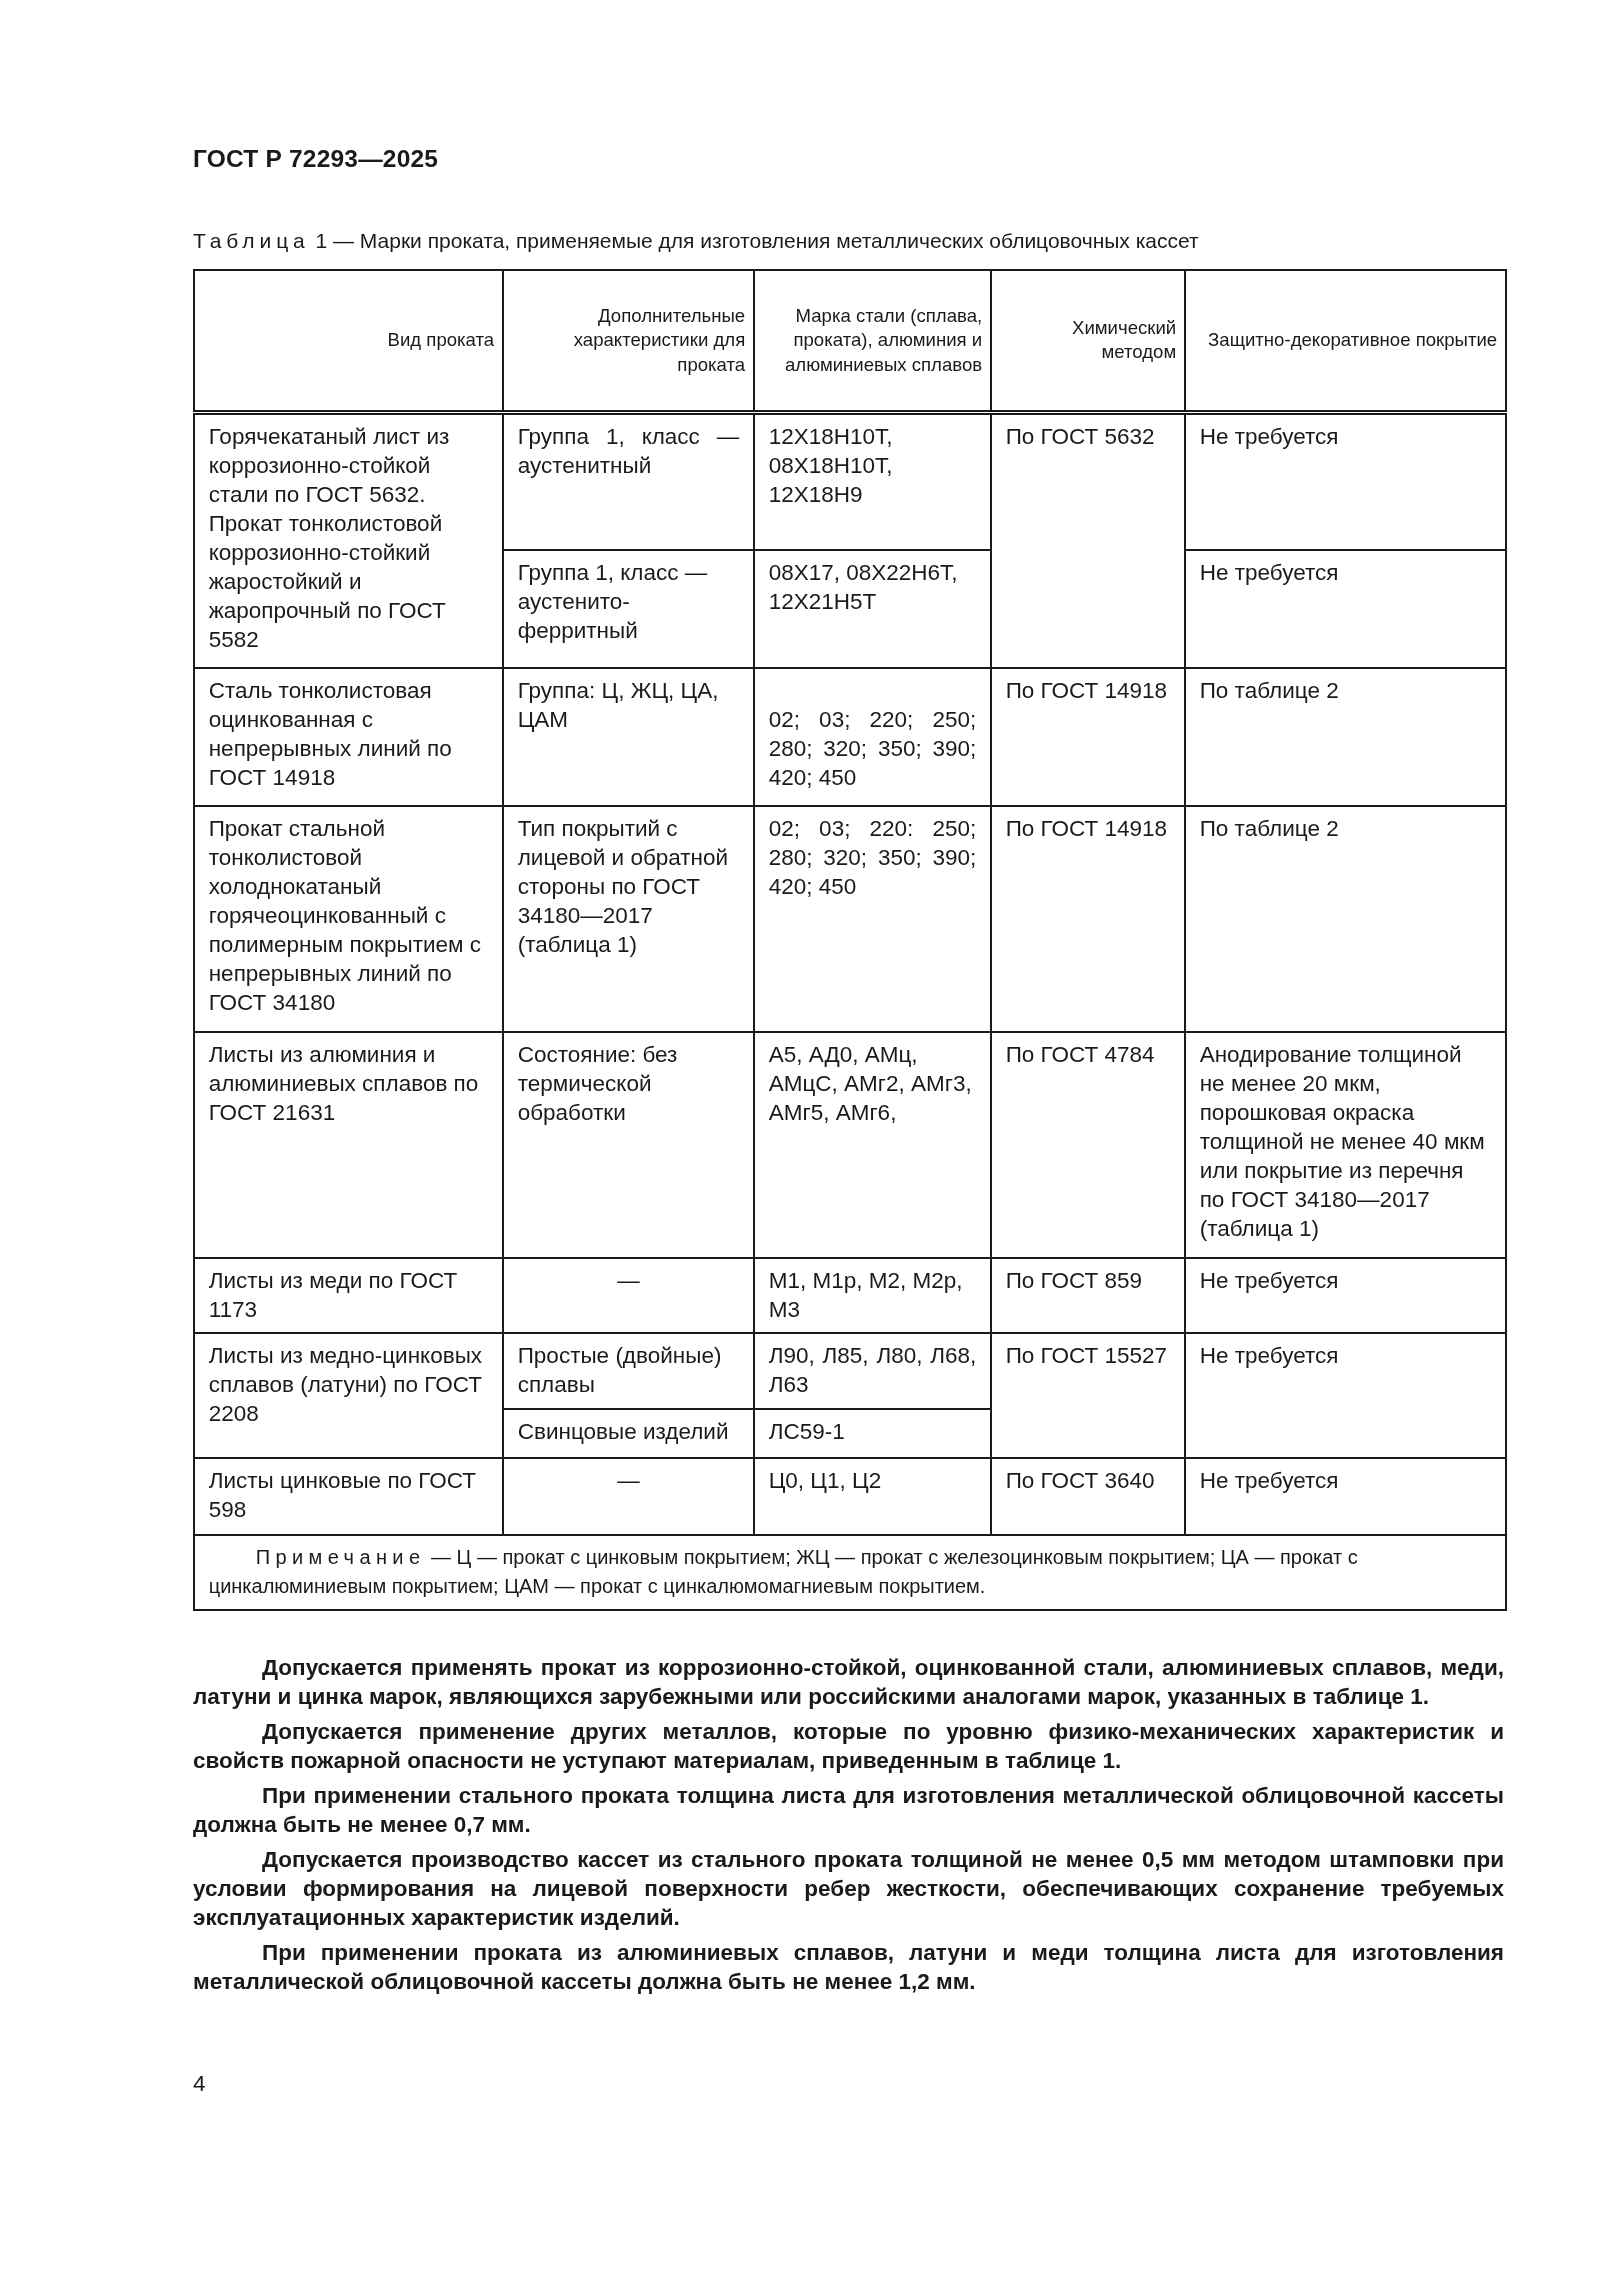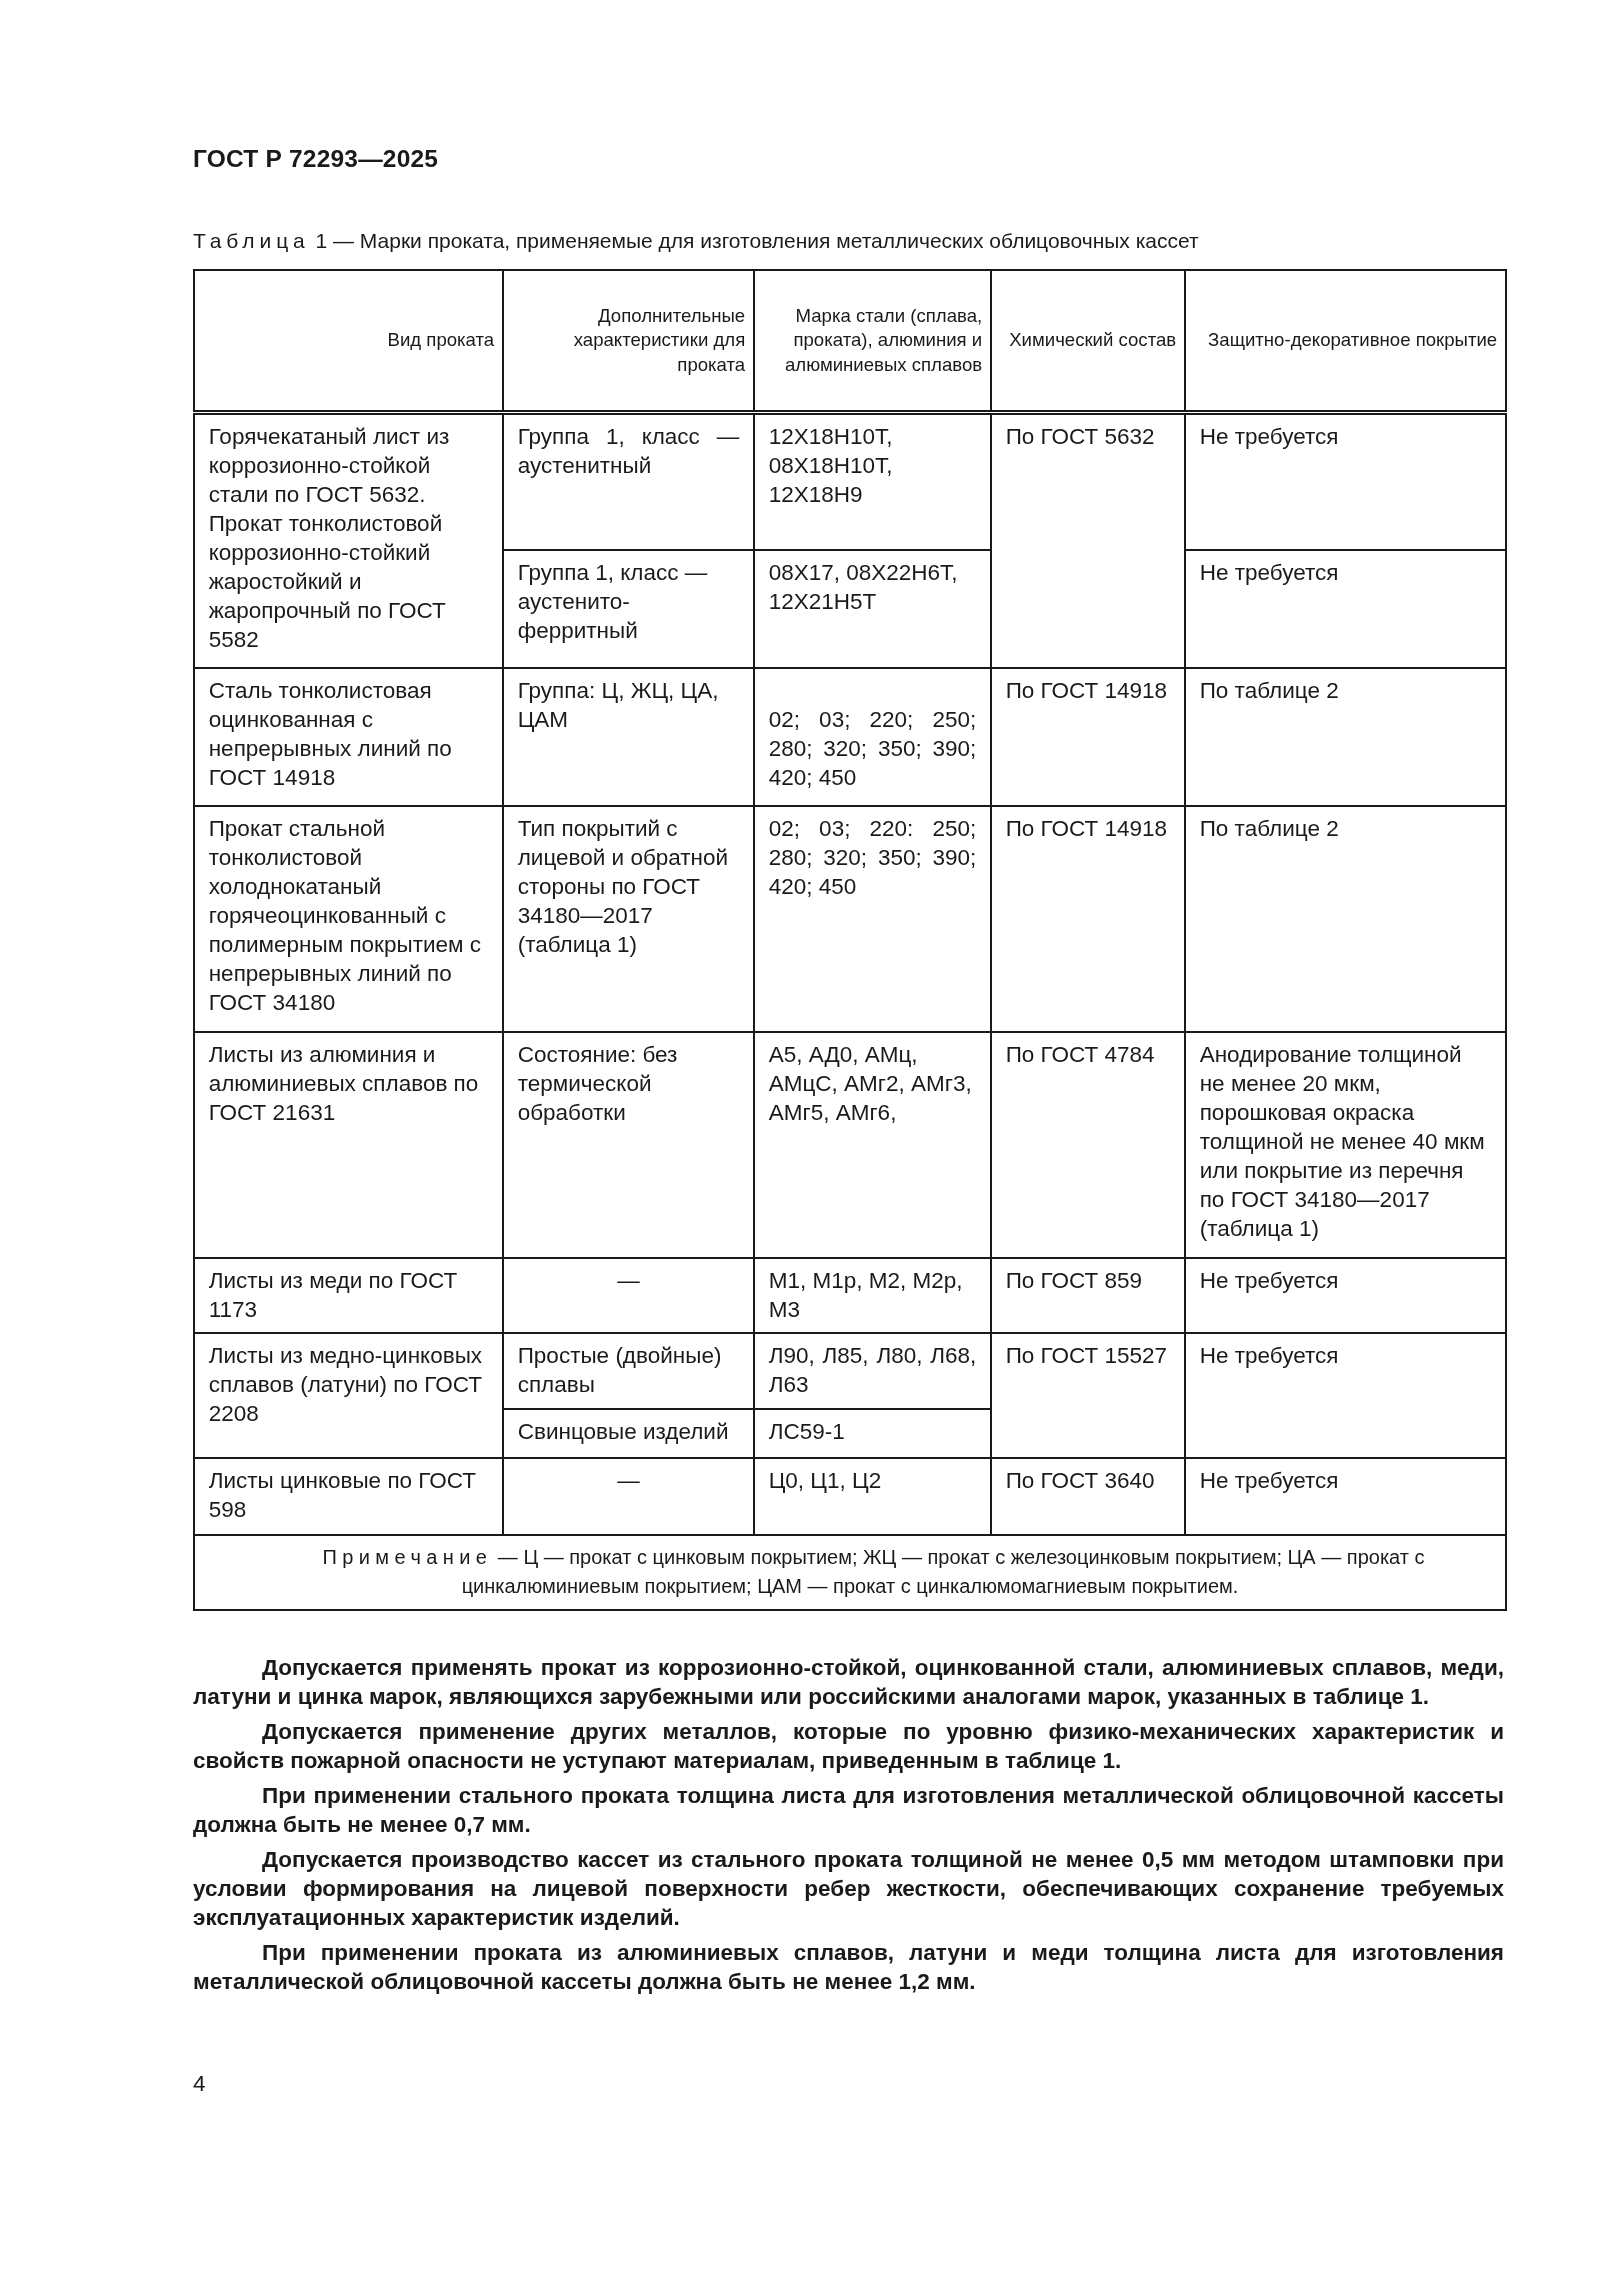--- a/index.html
+++ b/index.html
@@ -6,21 +6,21 @@
   body { width: 1621px; height: 2293px; position: relative; font-family: "Liberation Sans", "DejaVu Sans", sans-serif; color: #1a1a1a; }
   .page-header { position: absolute; left: 193px; top: 145px; font-size: 24.5px; font-weight: bold; letter-spacing: 0.2px; }
   .caption { position: absolute; left: 193px; top: 229px; font-size: 21px; white-space: nowrap; }
   .caption .spaced { letter-spacing: 4.9px; }
   table.main { position: absolute; left: 193px; top: 269px; width: 1311px; border-collapse: collapse; table-layout: fixed; font-size: 22.5px; line-height: 29px; }
   table.main td, table.main th { border: 2.5px solid #1a1a1a; vertical-align: top; padding: 6.9px 13.7px 7.8px 13.7px; font-weight: normal; }
   table.main th { font-size: 18.6px; line-height: 24.5px; text-align: right; vertical-align: middle; padding: 3.9px 7.8px; height: 131px; border-bottom: 5.9px double #1a1a1a; }
   td.center { }
   td.justify { text-align: justify; text-align-last: left; }
   td.dash { text-align: center; vertical-align: middle; }
-  td.note { font-size: 20px; line-height: 29px; padding: 7.8px 11.8px 7.8px 11.8px; border-top: 2.9px solid #1a1a1a; border-bottom: 2.9px solid #1a1a1a; text-align: center; }
+  td.note { font-size: 20px; line-height: 29px; padding: 7.8px 11.8px 7.8px 11.8px; border-top: 2.9px solid #1a1a1a; border-bottom: 2.9px solid #1a1a1a; }
   td.note .spaced { letter-spacing: 5.4px; }
   .body-text { position: absolute; left: 193px; top: 1653px; width: 1311px; font-size: 22.5px; line-height: 29px; text-align: justify; font-weight: bold; }
   .body-text p { margin: 0 0 5.9px 0; text-indent: 69px; }
   .page-number { position: absolute; left: 193px; top: 2071px; font-size: 22.5px; }
 </style>
 </head>
 <body>
 
 <div class="page-header">ГОСТ Р 72293—2025</div>
 
@@ -35,21 +35,21 @@
     <col style="width:251px">
     <col style="width:237px">
     <col style="width:194px">
     <col style="width:321px">
   </colgroup>
   <thead>
     <tr>
       <th>Вид проката</th>
       <th>Дополнительные характеристики для проката</th>
       <th>Марка стали (сплава, проката), алюминия и алюминиевых сплавов</th>
-      <th>Химический состав</th>
+      <th>Химический методом</th>
       <th>Защитно-декоративное покрытие</th>
     </tr>
   </thead>
   <tbody>
 
     <tr style="height:138px">
       <td rowspan="2">Горячекатаный лист из коррозионно-стойкой стали по ГОСТ 5632. Прокат тонколистовой коррозионно-стойкий жаростойкий и жаропрочный по ГОСТ 5582</td>
       <td class="justify">Группа 1, класс — аустенитный</td>
       <td>12Х18Н10Т, 08Х18Н10Т, 12Х18Н9</td>
       <td rowspan="2" class="center">По ГОСТ 5632</td>

